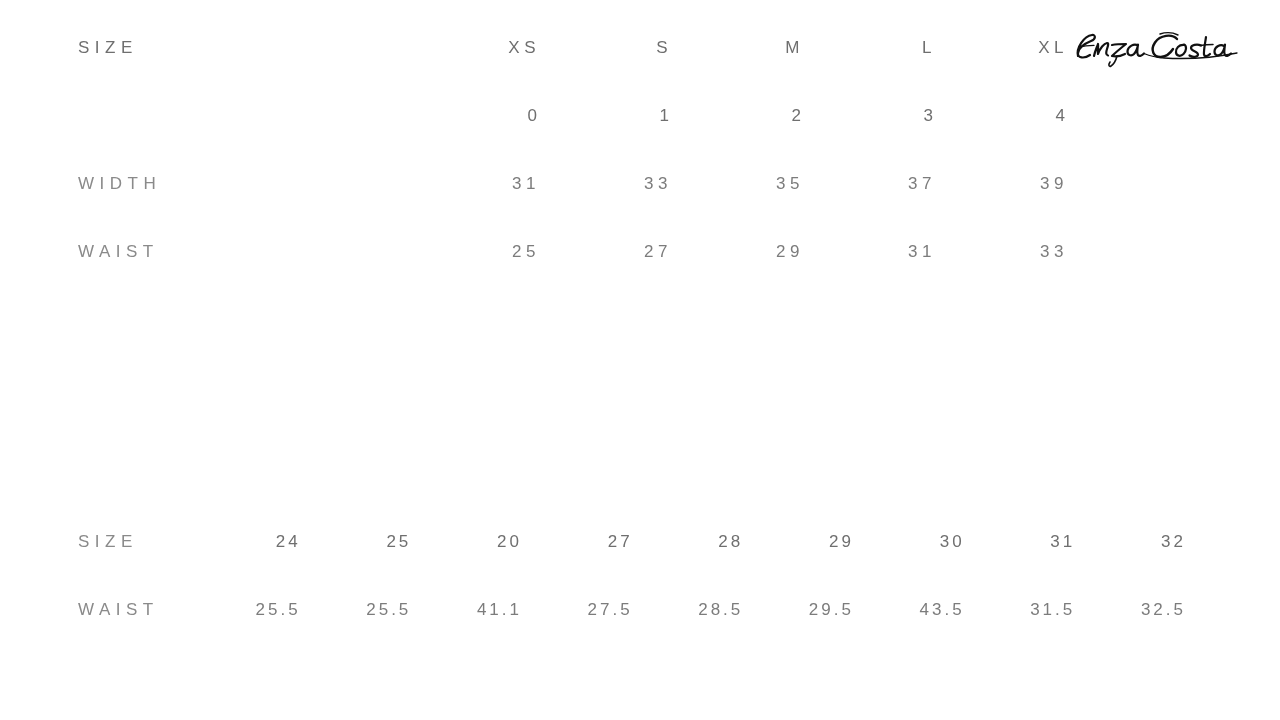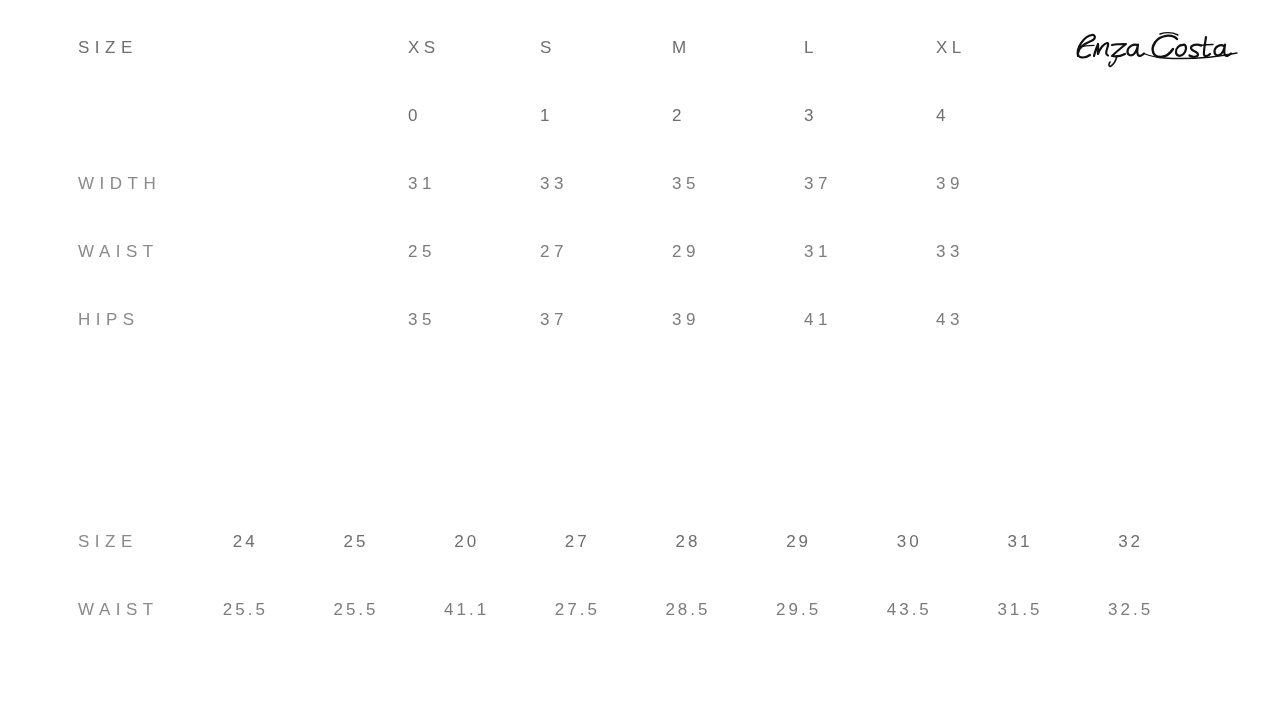--- a/index.html
+++ b/index.html
@@ -41,21 +41,21 @@
     table-layout: fixed;
   }
   .table-top th, .table-top td {
     padding: 0;
     height: 68px;
     vertical-align: middle;
     font-weight: normal;
     letter-spacing: 4.5px;
     font-size: 17px;
     color: #7c7c7c;
-    text-align: left;
+    text-align: right;
   }
   .table-top .rowlabel {
     text-align: left;
     width: 330px;
     letter-spacing: 5.5px;
     color: #8a8a8a;
   }
   .table-top .numrow td {
     color: #6f6f6f;
     letter-spacing: 3px;
@@ -74,21 +74,21 @@
     table-layout: fixed;
   }
   .table-bottom th, .table-bottom td {
     padding: 0;
     height: 68px;
     vertical-align: middle;
     font-weight: normal;
     letter-spacing: 3px;
     font-size: 17px;
     color: #7c7c7c;
-    text-align: center;
+    text-align: right;
   }
   .table-bottom .rowlabel {
     text-align: left;
     width: 112px;
     letter-spacing: 5.5px;
     color: #8a8a8a;
   }
   .table-bottom thead th {
     color: #6f6f6f;
     letter-spacing: 3px;
@@ -158,28 +158,20 @@
         <td>37</td>
         <td>39</td>
       </tr>
       <tr>
         <td class="rowlabel">WAIST</td>
         <td>25</td>
         <td>27</td>
         <td>29</td>
         <td>31</td>
         <td>33</td>
-      </tr>
-      <tr>
-        <td class="rowlabel">HIPS</td>
-        <td>35</td>
-        <td>37</td>
-        <td>39</td>
-        <td>41</td>
-        <td>43</td>
       </tr>
     </tbody>
   </table>
 
   <table class="table-bottom">
     <thead>
       <tr>
         <th class="rowlabel">SIZE</th>
         <th>24</th>
         <th>25</th>

